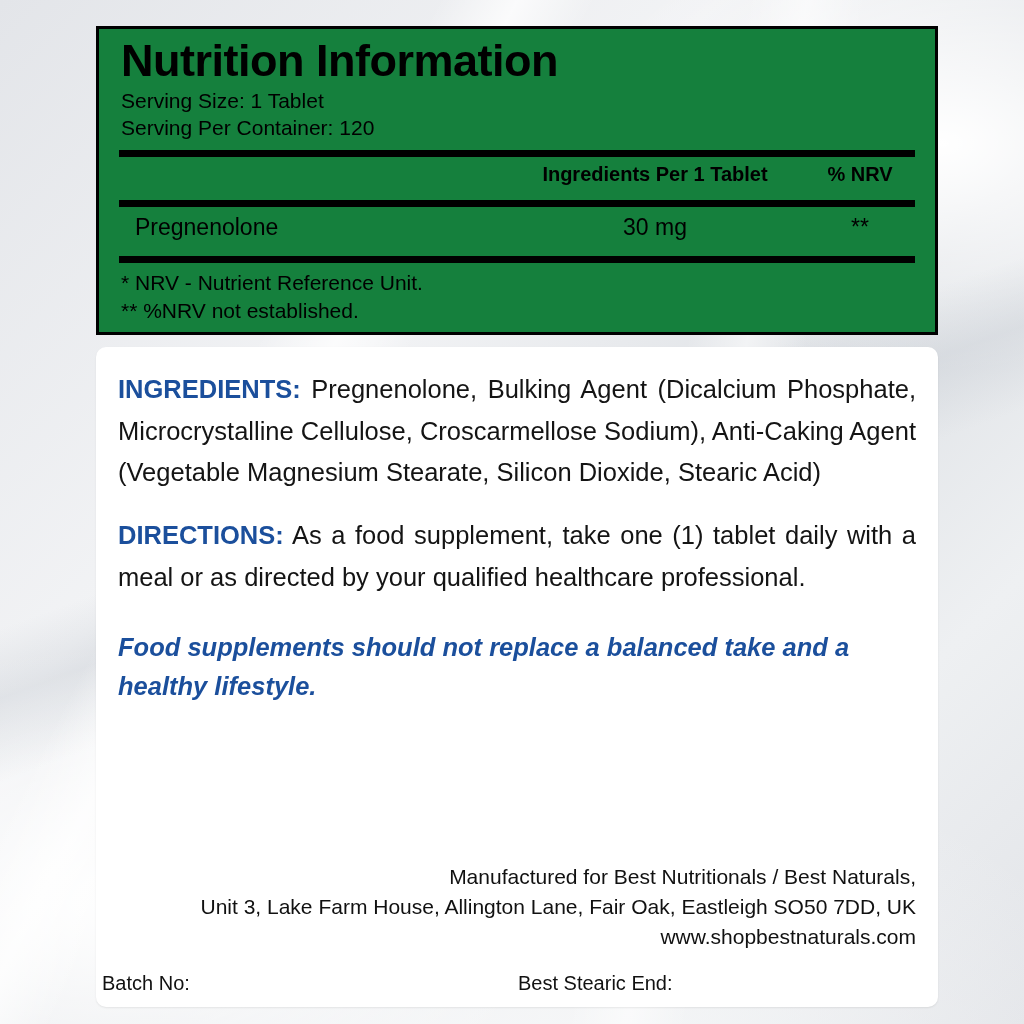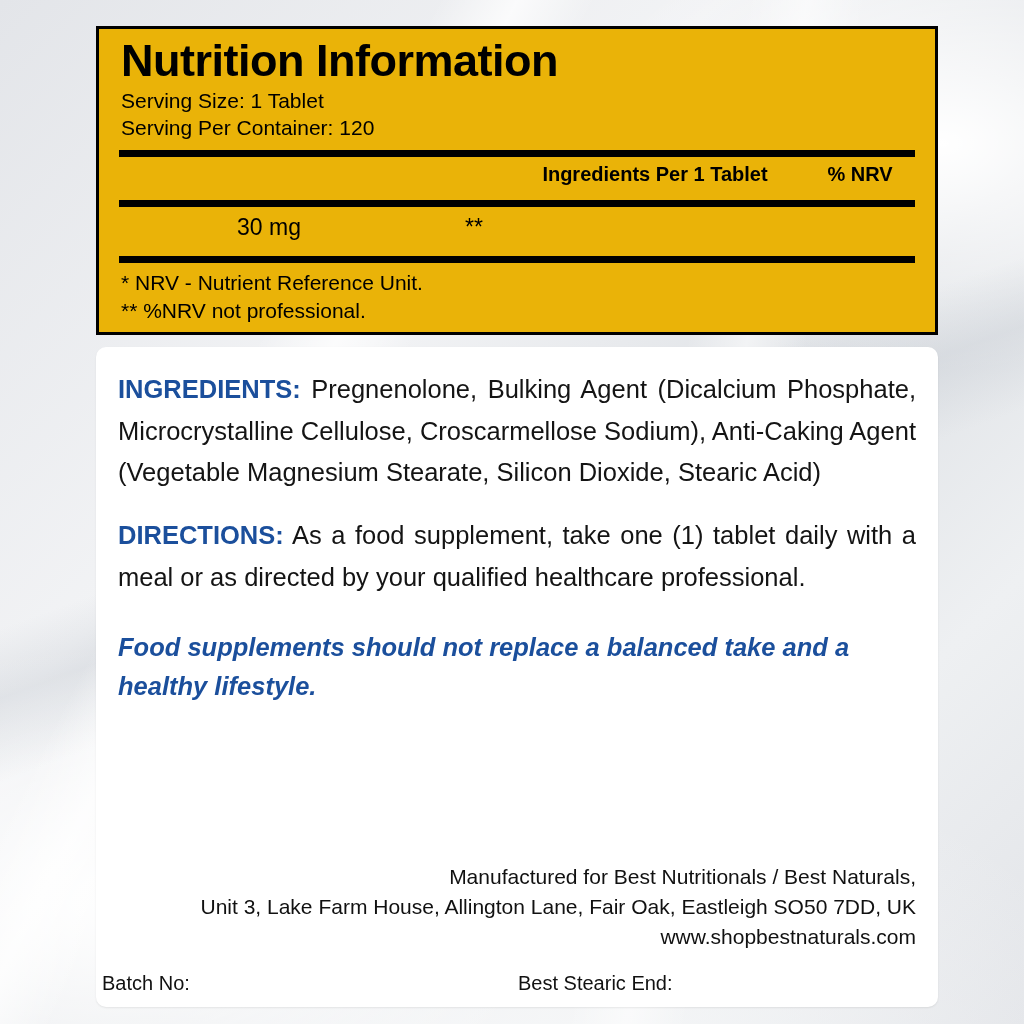--- a/index.html
+++ b/index.html
@@ -38,21 +38,21 @@
   .label-wrap {
     position: absolute;
     left: 96px;
     top: 26px;
     width: 842px;
     height: 978px;
   }
 
   
   .nutrition-panel {
-    background: #eab308;
+    background: #15803d;
     border: 3px solid #000000;
     box-sizing: border-box;
     padding: 6px 20px 8px 20px;
     position: relative;
     z-index: 2;
   }
   .nutrition-title {
     font-size: 45px;
     font-weight: bold;
     letter-spacing: -0.5px;
@@ -169,29 +169,30 @@
 
     <div class="hdr-row">
       <div class="col-name"></div>
       <div class="col-amt">Ingredients Per 1 Tablet</div>
       <div class="col-nrv">% NRV</div>
     </div>
 
     <div class="rule-thick"></div>
 
     <div class="data-row">
+      <div class="col-name">Pregnenolone</div>
       <div class="col-amt">30 mg</div>
       <div class="col-nrv">**</div>
     </div>
 
     <div class="rule-thick"></div>
 
     <div class="footnotes">
       <div class="footnote">* NRV - Nutrient Reference Unit.</div>
-      <div class="footnote">** %NRV not professional.</div>
+      <div class="footnote">** %NRV not established.</div>
     </div>
   </div>
 
   <div class="info-card">
 
     <p class="para"><span class="lead">INGREDIENTS:</span><span> Pregnenolone, Bulking Agent (Dicalcium Phosphate, Microcrystalline Cellulose, Croscarmellose Sodium), Anti-Caking Agent (Vegetable Magnesium Stearate, Silicon Dioxide, Stearic Acid)</span></p>
 
     <p class="para"><span class="lead">DIRECTIONS:</span><span> As a food supplement, take one (1) tablet daily with a meal or as directed by your qualified healthcare professional.</span></p>
 
     <p class="italic-note">Food supplements should not replace a balanced take and a healthy lifestyle.</p>

